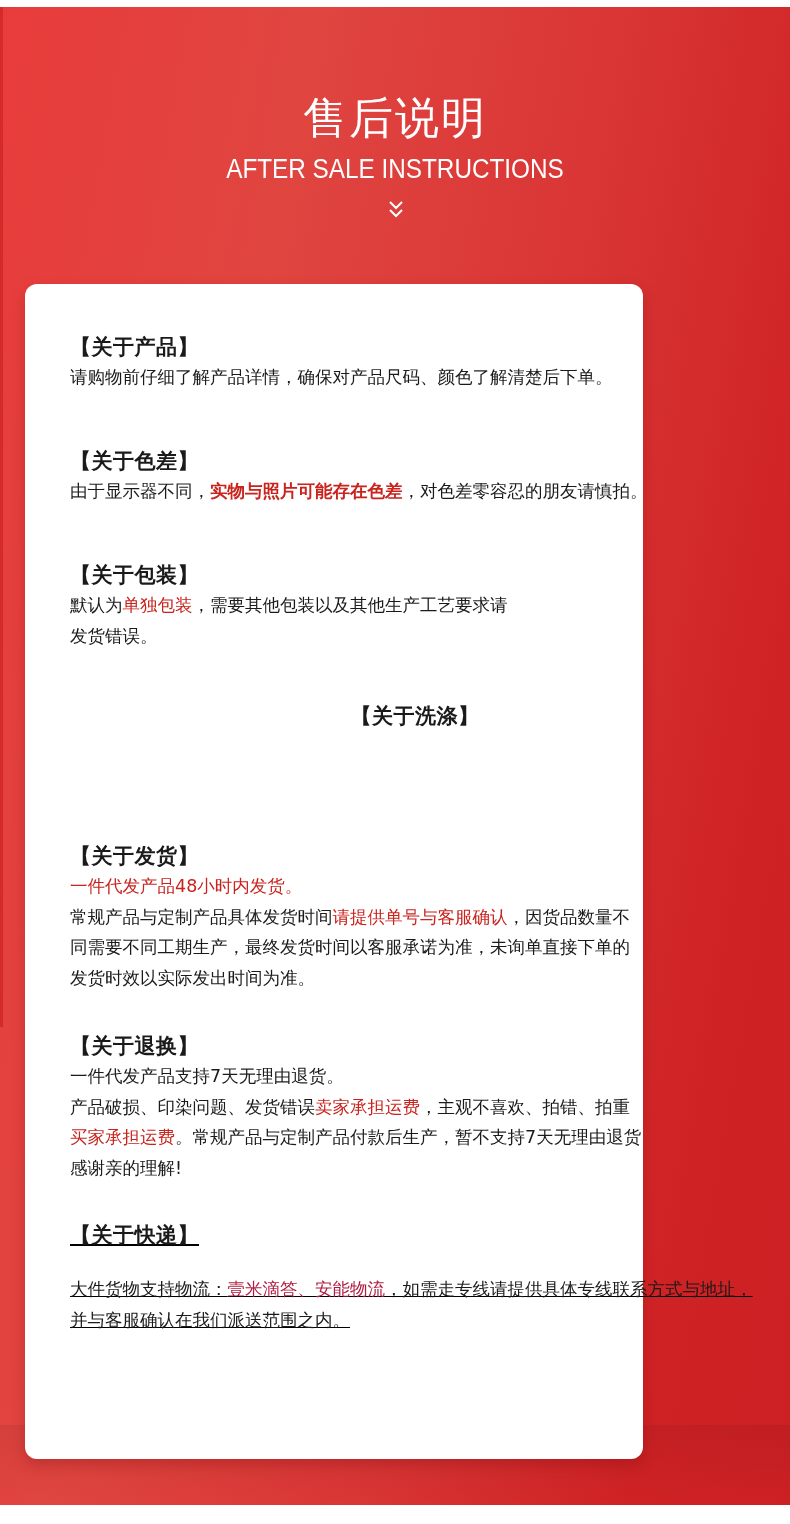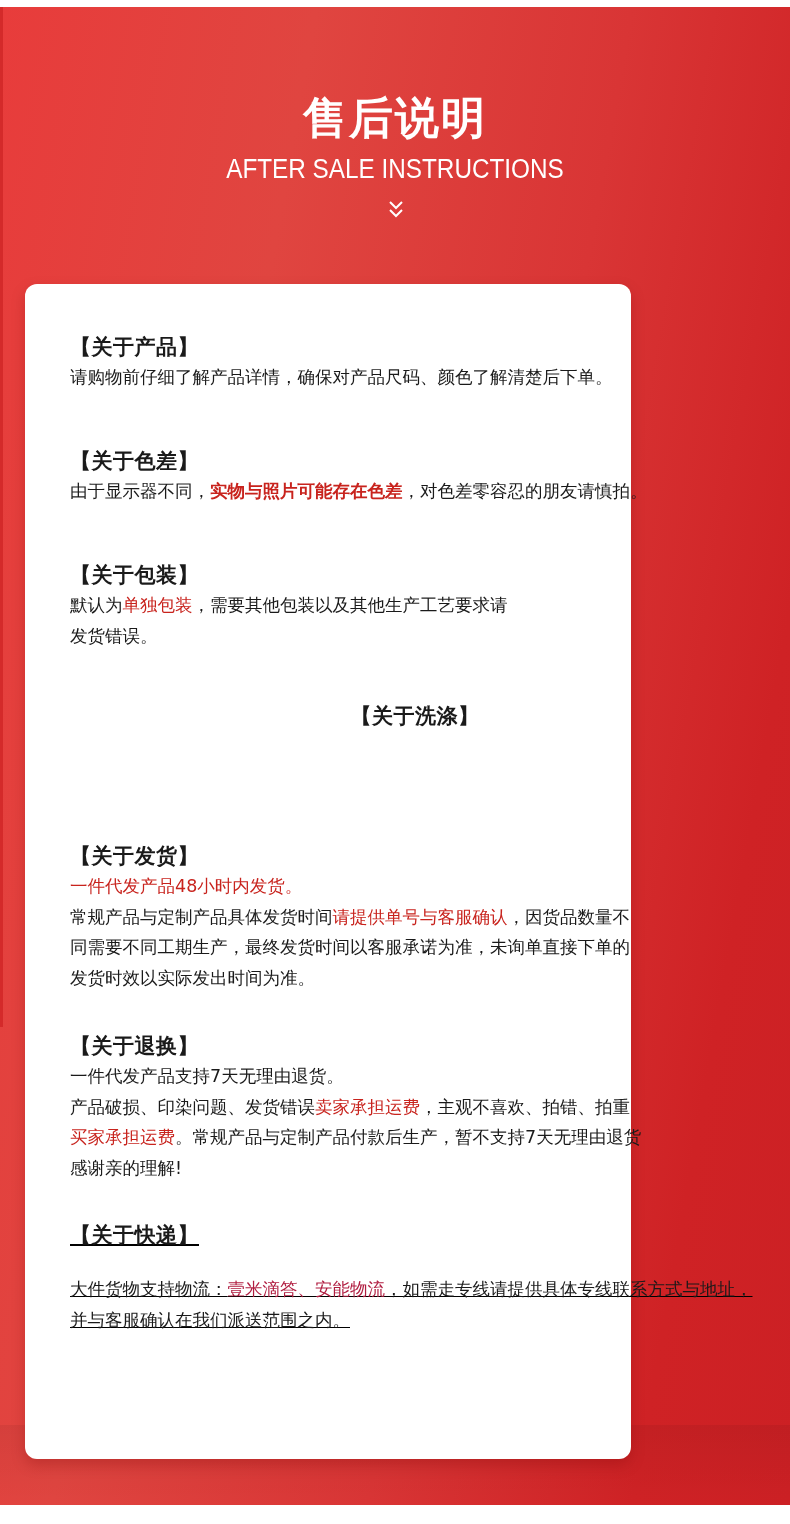--- a/index.html
+++ b/index.html
@@ -4,27 +4,27 @@
   <style>
     html, body { margin: 0; padding: 0; background: #ffffff; }
     body { width: 790px; height: 1524px; position: relative; overflow: hidden;
            font-family: "DejaVu Sans", "Liberation Sans", sans-serif; }
     .page { position: absolute; left: 0; top: 7px; width: 790px; height: 1498px;
             background: linear-gradient(100deg, #e83c3b 0%, #e04540 30%, #d93535 60%, #cf2225 85%, #cc2024 100%); }
     .page-shadow { position: absolute; left: 0; right: 0; bottom: 0; height: 80px;
             background: linear-gradient(180deg, rgba(0,0,0,0.06), rgba(0,0,0,0)); }
     .left-edge { position: absolute; left: 0; top: 7px; width: 3px; height: 1020px; background: #d42a2a; }
     .header { position: absolute; left: 0; top: 0; width: 790px; text-align: center; color: #ffffff; }
-    .title-cn { position: absolute; left: 0; right: 0; top: 90px; font-size: 44px; font-weight: 700;
+    .title-cn { position: absolute; left: 0; right: 0; top: 90px; font-size: 44px; font-weight: 400;
                 letter-spacing: 2px; line-height: 56px; }
     .title-en { position: absolute; left: 0; right: 0; top: 152px; font-size: 27px; font-weight: 400;
                 line-height: 34px; letter-spacing: 0px; font-family: "Liberation Sans", sans-serif; transform: scaleX(0.9); }
     .chevrons { position: absolute; left: 388px; top: 200px; width: 16px; height: 20px; }
     .card { position: absolute; left: 25px; top: 284px; width: 606px; height: 1175px; background: #ffffff;
-            border-radius: 12px; box-shadow: 0 6px 14px rgba(120,0,0,0.25); }
+            border-radius: 12px; box-shadow: 0 6px 14px rgba(120,0,0,0.25); padding-left: 12px; }
     .section { position: absolute; left: 45px; width: 690px; }
     .sec-title { font-size: 21px; font-weight: 700; color: #1a1a1a; line-height: 30px; margin: 0; letter-spacing: 0.5px; }
     .sec-body { font-size: 17.5px; color: #1a1a1a; line-height: 30.5px; }
     .line { display: block; white-space: nowrap; }
     .hl { color: #c8231d; }
     .hl-bold { color: #c8231d; font-weight: 700; }
     .hl-purple { color: #b01d40; }
   </style>
 </head>
 <body>

